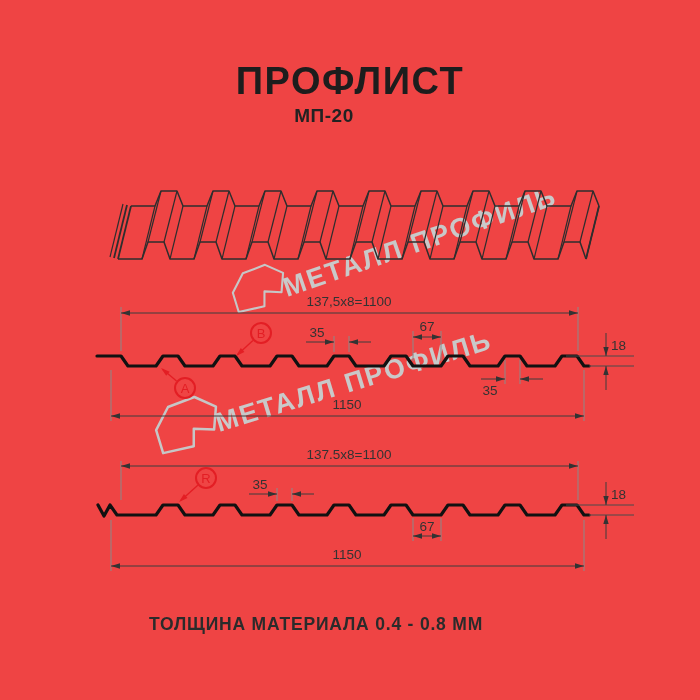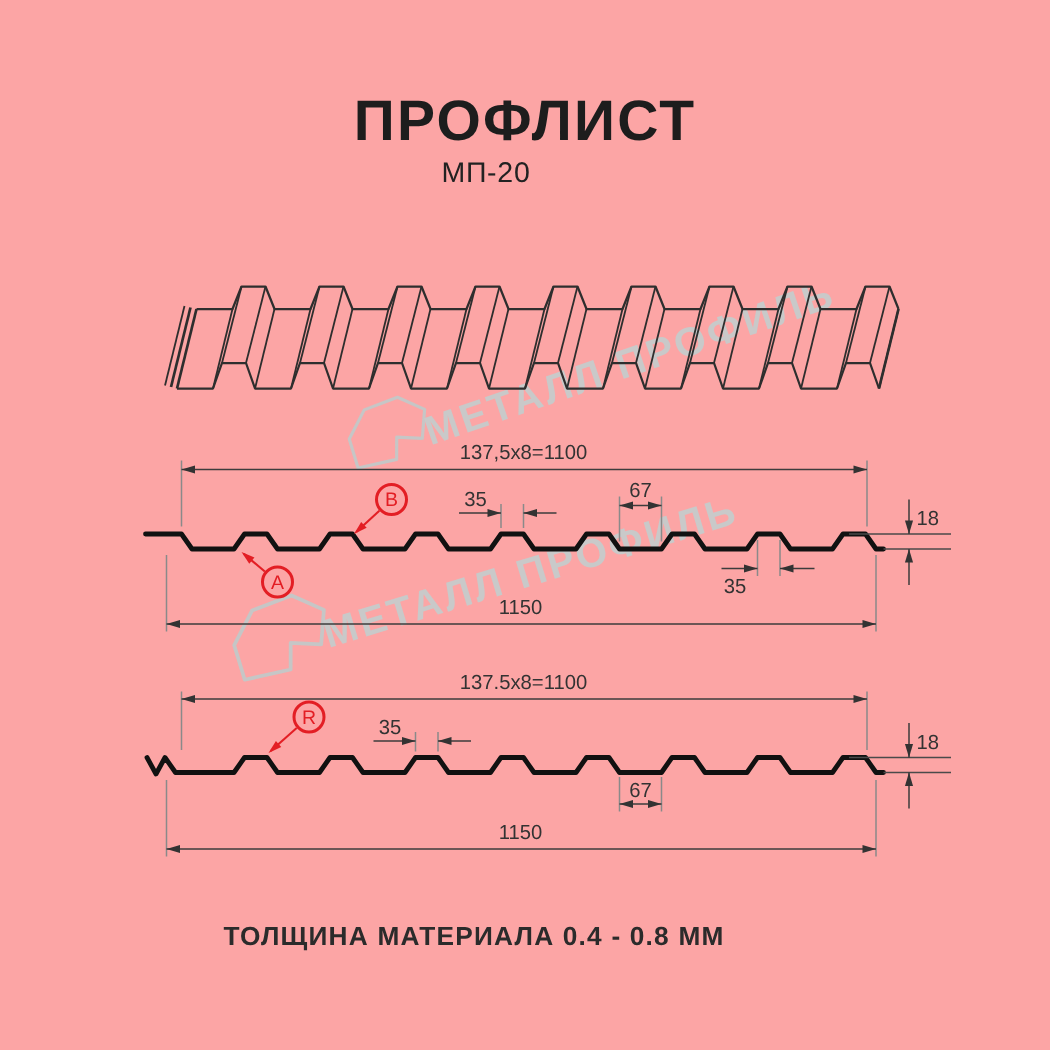--- a/index.html
+++ b/index.html
@@ -1,21 +1,21 @@
 <!DOCTYPE html>
 <html><head>
 <meta charset="utf-8">
 <style>
   html,body{margin:0;padding:0;background:#fff;}
-  .page{position:relative;width:700px;height:700px;background:#fca5a5;overflow:hidden;
+  .page{position:relative;width:700px;height:700px;background:#ef4444;overflow:hidden;
         font-family:"Liberation Sans",sans-serif;}
   .title{position:absolute;top:60px;left:0;width:700px;text-align:center;
          font-size:38px;font-weight:bold;letter-spacing:1.5px;color:#1d1d1d;}
   .subtitle{position:absolute;top:105px;left:0;width:648px;text-align:center;
-         font-size:19px;font-weight:normal;letter-spacing:0.5px;color:#222;}
+         font-size:19px;font-weight:bold;letter-spacing:0.5px;color:#222;}
   .footer{position:absolute;top:614px;left:0;width:632px;text-align:center;
          font-size:17.5px;font-weight:bold;letter-spacing:0.8px;color:#2b2b2b;}
   svg.drawing{position:absolute;left:0;top:0;}
   .ext{stroke:#8a8a8a;stroke-width:1;}
   .dln{stroke:#3c3c3c;stroke-width:1;fill:none;}
   .ref{stroke:#4a4a4a;stroke-width:1;}
   .prof{stroke:#111;stroke-width:3.2;fill:none;stroke-linejoin:round;stroke-linecap:round;}
   .tl{stroke:#2e2e2e;stroke-width:1.2;fill:none;}
   .tl2{stroke:#2e2e2e;stroke-width:1.5;fill:none;stroke-linejoin:round;}
   .cap{stroke:#2e2e2e;stroke-width:1.8;}

